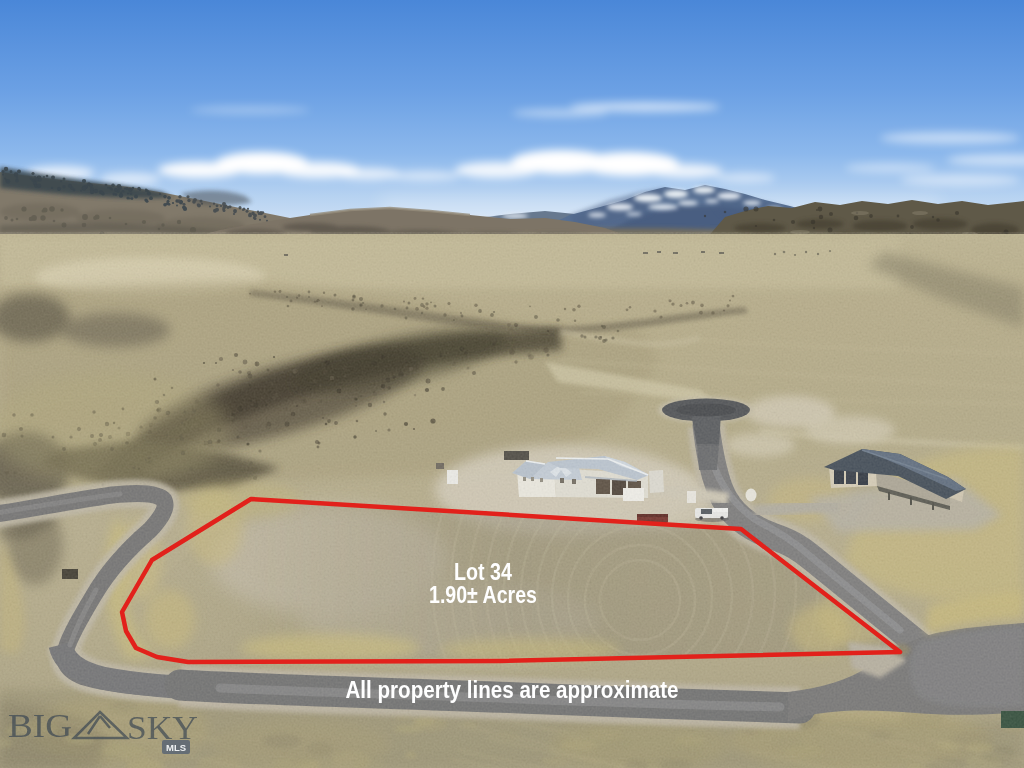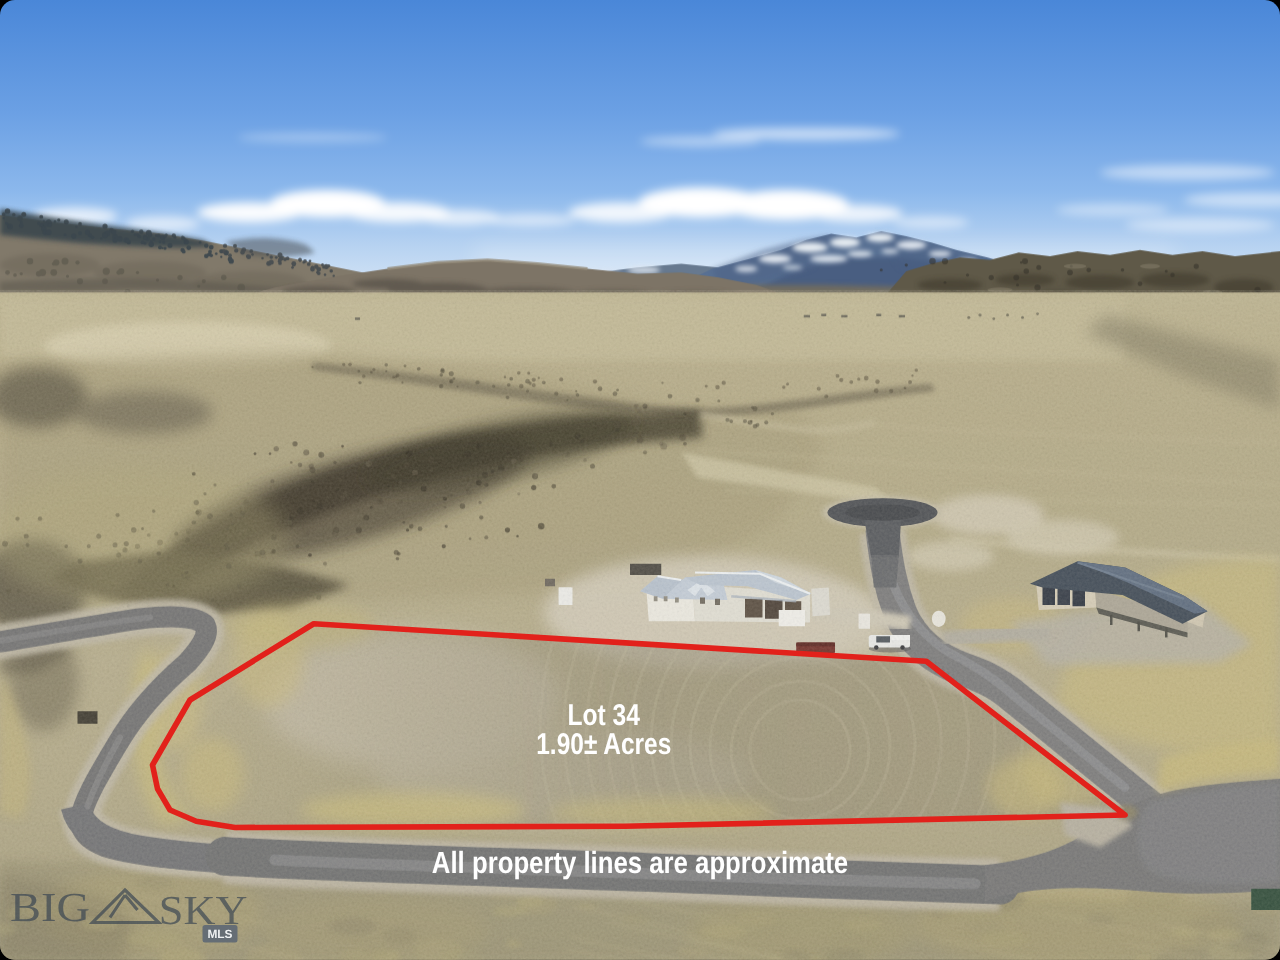--- a/index.html
+++ b/index.html
@@ -1,16 +1,16 @@
 <!DOCTYPE html>
 <html><head>
 <meta charset="utf-8">
 <style>
   html,body{margin:0;padding:0;background:#000;}
-  #stage{width:1024px;height:768px;position:relative;overflow:hidden;font-family:"Liberation Sans",sans-serif;border-radius:12px;}
+  #stage{width:1024px;height:768px;position:relative;overflow:hidden;font-family:"Liberation Sans",sans-serif;}
 </style>
 </head>
 <body>
 <div id="stage">
 <svg width="1024" height="768" viewBox="0 0 1024 768">
 <defs>
   <linearGradient id="sky" x1="0" y1="0" x2="0" y2="1">
     <stop offset="0" stop-color="#4a87d8"></stop>
     <stop offset="0.38" stop-color="#6ba0e4"></stop>
     <stop offset="0.65" stop-color="#8cb8ec"></stop>

